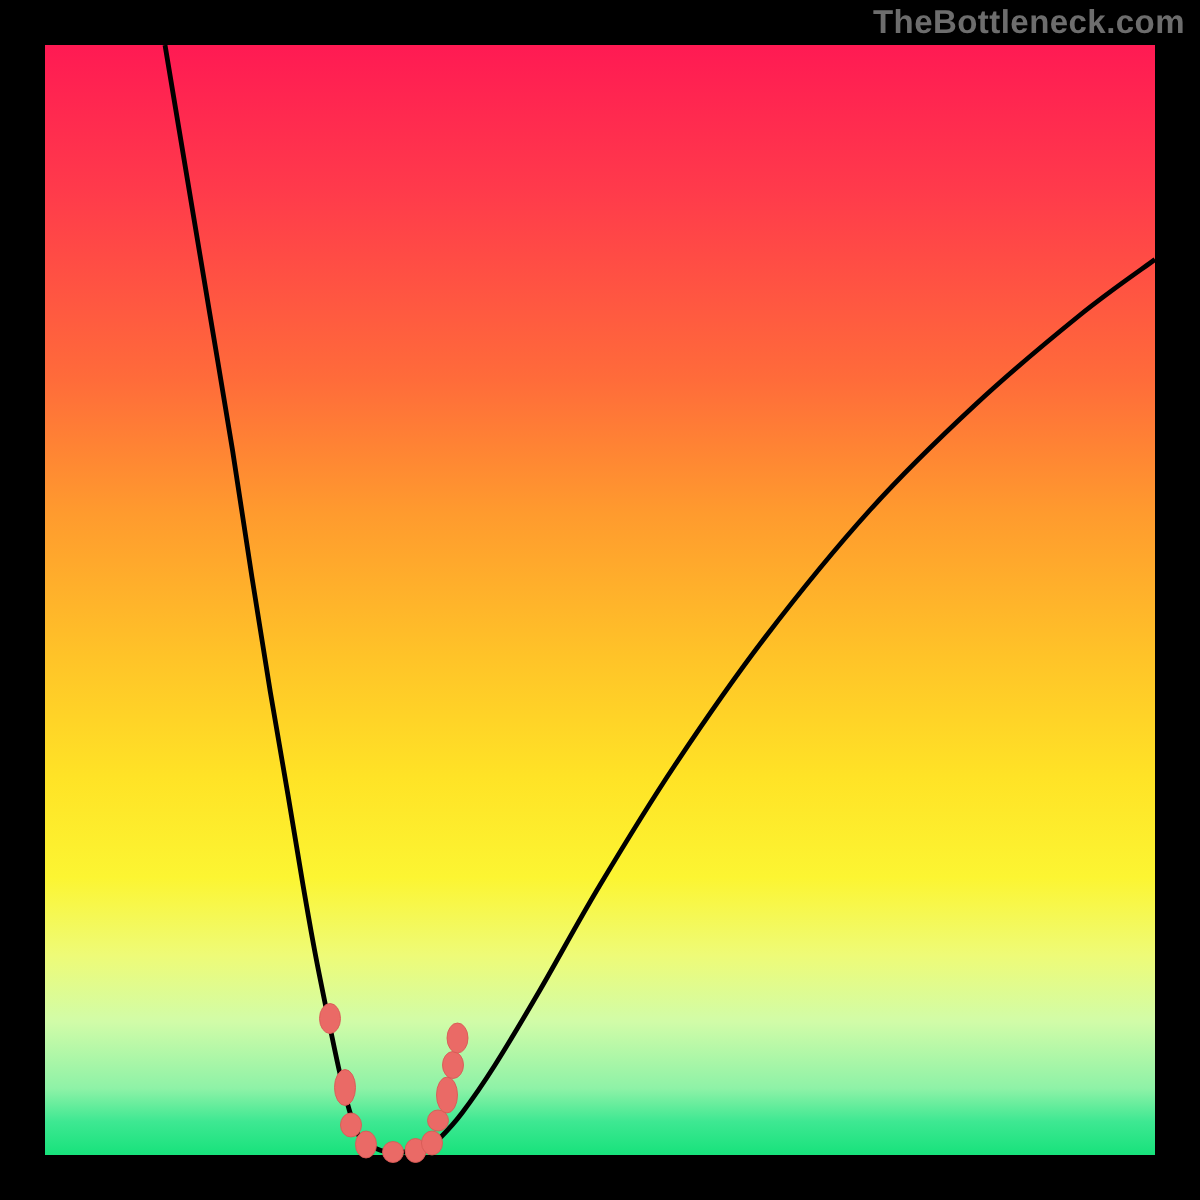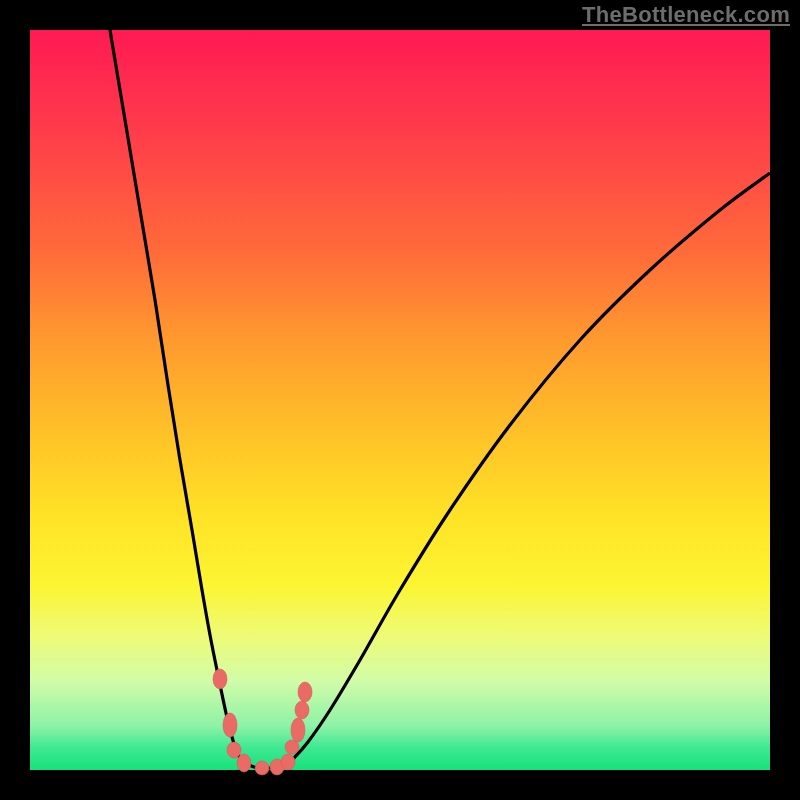--- a/index.html
+++ b/index.html
@@ -33,21 +33,20 @@
   }
   .watermark {
     position: absolute;
     top: 2px;
     right: 10px;
     font-family: Arial, Helvetica, sans-serif;
     font-size: 22px;
     font-weight: 600;
     color: #6d6d6d;
     letter-spacing: 0.3px;
-    text-decoration: underline;
   }
   svg.overlay {
     position: absolute;
     left: 30px;
     top: 30px;
     width: 740px;
     height: 740px;
     overflow: visible;
   }
 </style>

